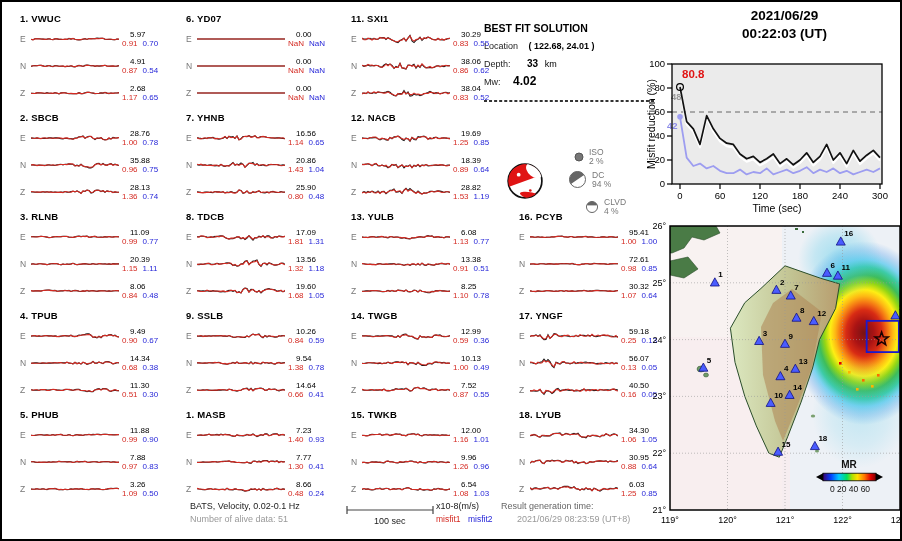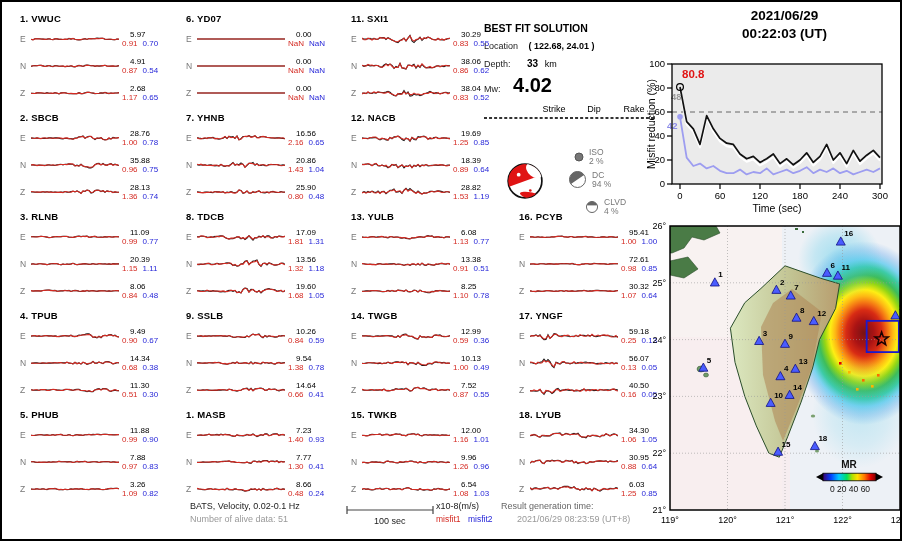--- a/index.html
+++ b/index.html
@@ -17,21 +17,21 @@
   .amp{display:block;color:#000;padding-left:8px;}
   .m1{color:#d42a22;}
   .m2{color:#2626d8;margin-left:5px;}
   
   .solution{position:absolute;left:482px;top:20px;width:178px;height:200px;font-size:9px;}
   .sol-title{position:absolute;left:0;top:0;font-weight:bold;font-size:10.5px;}
   .sol-row{position:absolute;left:0;white-space:nowrap;}
   .lbl{color:#222;}
   .sol-loc{top:19px}.sol-dep{top:36px}.sol-mw{top:52px}
   .bold{font-weight:bold;}
-  .mwv{font-size:20px;font-weight:bold;margin-left:10px;}
+  .mwv{font-size:12px;font-weight:bold;margin-left:10px;}
   .depv{font-size:10px;font-weight:bold;margin-left:14px;}
   .sol-table{position:absolute;left:0;top:78px;width:170px;font-size:9px;}
   .tr{display:flex;height:17px;align-items:center;}
   .tc0{width:50px;}.tc{width:40px;text-align:center;}
   .dash{border-top:1.3px dashed #333;height:0;}
   .bb{position:absolute;left:22px;top:140px;}
   .decomp{position:absolute;left:84px;top:124px;width:90px;}
   .ditem{position:absolute;display:flex;align-items:center;color:#777;font-size:8.5px;line-height:9px;}
   .d0{top:2px;left:6px}.d1{top:24px;left:0px}.d2{top:52px;left:17px}
   .dlabel{margin-left:5px;}
@@ -182,21 +182,21 @@
             <path d="M0,12.7 L2,12.7 L4,13.0 L6,13.3 L8,13.1 L10,13.4 L12,13.1 L14,13.0 L16,13.3 L18,13.0 L20,13.3 L22,12.8 L24,13.0 L26,12.9 L28,12.4 L30,12.8 L32,12.7 L34,12.7 L36,13.0 L38,12.9 L40,13.0 L42,13.4 L44,13.0 L46,12.4 L48,12.9 L50,12.8 L52,12.7 L54,12.4 L56,13.0 L58,13.4 L60,13.0 L62,12.7 L64,12.7 L66,13.0 L68,13.5 L70,12.9 L72,12.8 L74,12.7 L76,12.7 L78,12.7 L80,13.4 L82,13.0 L84,12.9 L86,13.4 L88,13.1" fill="none" stroke="#d42a22" stroke-width="1.1"></path>
           </svg>
           <span class="nums"><span class="amp">7.88</span><span><span class="m1">0.97</span><span class="m2">0.83</span></span></span>
         </div>
         <div class="chrow">
           <span class="ch">Z</span>
           <svg width="88" height="26" class="wave">
             <path d="M0,13.1 L2,13.3 L4,13.1 L6,12.7 L8,13.2 L10,13.1 L12,12.7 L14,13.3 L16,13.6 L18,12.7 L20,12.5 L22,12.7 L24,12.4 L26,13.2 L28,13.7 L30,13.6 L32,13.7 L34,13.3 L36,13.6 L38,13.5 L40,12.9 L42,13.3 L44,12.7 L46,12.9 L48,13.2 L50,12.6 L52,13.1 L54,13.5 L56,13.5 L58,13.8 L60,13.0 L62,12.8 L64,13.1 L66,12.7 L68,12.9 L70,13.5 L72,13.7 L74,13.5 L76,13.1 L78,12.6 L80,12.4 L82,12.5 L84,12.3 L86,12.3 L88,12.8" fill="none" stroke="#1a1a1a" stroke-width="1.1"></path>
             <path d="M0,13.0 L2,13.2 L4,13.1 L6,12.8 L8,13.3 L10,13.2 L12,12.8 L14,13.3 L16,13.3 L18,12.9 L20,12.6 L22,12.7 L24,12.6 L26,13.0 L28,13.6 L30,13.3 L32,13.7 L34,13.2 L36,13.5 L38,13.3 L40,13.0 L42,13.4 L44,12.8 L46,12.9 L48,13.1 L50,12.5 L52,13.1 L54,13.5 L56,13.2 L58,13.5 L60,12.9 L62,12.9 L64,13.2 L66,12.7 L68,13.1 L70,13.5 L72,13.5 L74,13.4 L76,13.0 L78,12.6 L80,12.6 L82,12.7 L84,12.5 L86,12.4 L88,12.7" fill="none" stroke="#d42a22" stroke-width="1.1"></path>
           </svg>
-          <span class="nums"><span class="amp">3.26</span><span><span class="m1">1.09</span><span class="m2">0.82</span></span></span>
+          <span class="nums"><span class="amp">3.26</span><span><span class="m1">1.09</span><span class="m2">0.50</span></span></span>
         </div>
       </div>
     </div>
   <div class="col" id="col2">
       <div class="station">
       <div class="st-head">6.  YD07</div>
     <div class="chrow">
           <span class="ch">E</span>
           <svg width="88" height="26" class="wave">
             <path d="M0,13.0 L2,13.0 L4,13.0 L6,13.0 L8,13.0 L10,13.0 L12,13.0 L14,13.0 L16,13.0 L18,13.0 L20,13.0 L22,13.0 L24,13.0 L26,13.0 L28,13.0 L30,13.0 L32,13.0 L34,13.0 L36,13.0 L38,13.0 L40,13.0 L42,13.0 L44,13.0 L46,13.0 L48,13.0 L50,13.0 L52,13.0 L54,13.0 L56,13.0 L58,13.0 L60,13.0 L62,13.0 L64,13.0 L66,13.0 L68,13.0 L70,13.0 L72,13.0 L74,13.0 L76,13.0 L78,13.0 L80,13.0 L82,13.0 L84,13.0 L86,13.0 L88,13.0" fill="none" stroke="#1a1a1a" stroke-width="1.1"></path>
@@ -222,21 +222,21 @@
         </div>
       </div>
       <div class="station">
       <div class="st-head">7.  YHNB</div>
     <div class="chrow">
           <span class="ch">E</span>
           <svg width="88" height="26" class="wave">
             <path d="M0,12.7 L2,13.1 L4,13.4 L6,13.6 L8,13.3 L10,13.1 L12,12.7 L14,12.9 L16,12.4 L18,13.4 L20,13.7 L22,14.2 L24,13.8 L26,13.3 L28,11.8 L30,13.4 L32,11.4 L34,12.1 L36,11.5 L38,13.4 L40,11.0 L42,14.8 L44,13.7 L46,11.5 L48,11.5 L50,11.8 L52,10.7 L54,11.7 L56,11.5 L58,10.8 L60,12.7 L62,12.2 L64,11.6 L66,11.5 L68,11.8 L70,12.3 L72,12.5 L74,13.0 L76,13.0 L78,13.1 L80,12.8 L82,12.9 L84,13.3 L86,13.4 L88,13.6" fill="none" stroke="#1a1a1a" stroke-width="1.1"></path>
             <path d="M0,12.8 L2,13.7 L4,13.9 L6,13.2 L8,12.8 L10,13.6 L12,12.5 L14,12.7 L16,12.7 L18,13.8 L20,13.4 L22,13.8 L24,13.5 L26,12.9 L28,11.4 L30,13.5 L32,11.2 L34,12.7 L36,12.3 L38,13.0 L40,11.2 L42,14.8 L44,14.0 L46,12.1 L48,11.2 L50,11.4 L52,10.8 L54,12.3 L56,11.9 L58,10.7 L60,12.7 L62,12.9 L64,11.7 L66,11.4 L68,11.9 L70,12.5 L72,12.6 L74,12.8 L76,12.9 L78,13.0 L80,13.3 L82,12.9 L84,13.0 L86,12.8 L88,13.8" fill="none" stroke="#d42a22" stroke-width="1.1"></path>
           </svg>
-          <span class="nums"><span class="amp">16.56</span><span><span class="m1">2.16</span><span class="m2">0.65</span></span></span>
+          <span class="nums"><span class="amp">16.56</span><span><span class="m1">1.14</span><span class="m2">0.65</span></span></span>
         </div>
         <div class="chrow">
           <span class="ch">N</span>
           <svg width="88" height="26" class="wave">
             <path d="M0,12.8 L2,13.2 L4,12.6 L6,13.1 L8,12.8 L10,13.5 L12,13.0 L14,12.7 L16,13.4 L18,13.9 L20,13.4 L22,13.8 L24,12.4 L26,13.9 L28,14.4 L30,13.5 L32,13.8 L34,12.2 L36,10.5 L38,13.2 L40,12.0 L42,12.7 L44,10.9 L46,12.3 L48,15.1 L50,13.4 L52,11.3 L54,11.4 L56,10.4 L58,13.2 L60,11.8 L62,13.4 L64,13.4 L66,12.7 L68,13.6 L70,13.6 L72,12.6 L74,12.8 L76,12.5 L78,12.5 L80,12.5 L82,13.1 L84,13.3 L86,12.9 L88,13.3" fill="none" stroke="#1a1a1a" stroke-width="1.1"></path>
             <path d="M0,12.3 L2,12.8 L4,12.2 L6,13.3 L8,12.9 L10,13.5 L12,13.2 L14,13.4 L16,13.6 L18,13.1 L20,13.2 L22,14.1 L24,12.5 L26,13.5 L28,14.1 L30,13.5 L32,14.1 L34,12.6 L36,10.9 L38,12.9 L40,12.4 L42,13.4 L44,12.0 L46,12.3 L48,15.3 L50,12.8 L52,11.4 L54,11.4 L56,11.7 L58,12.6 L60,12.1 L62,13.7 L64,12.8 L66,12.7 L68,13.1 L70,13.7 L72,12.7 L74,12.2 L76,12.7 L78,12.8 L80,12.6 L82,13.0 L84,13.8 L86,13.5 L88,13.1" fill="none" stroke="#d42a22" stroke-width="1.1"></path>
           </svg>
           <span class="nums"><span class="amp">20.86</span><span><span class="m1">1.43</span><span class="m2">1.04</span></span></span>
         </div>
         <div class="chrow">
@@ -560,26 +560,20 @@
     <div class="sol-row sol-dep">
       <span class="lbl">Depth:</span>
       <span class="depv">33</span>
       <span style="margin-left:4px">km</span>
     </div>
     <div class="sol-row sol-mw">
       <span class="lbl">Mw:</span>
       <span class="mwv">4.02</span>
     </div>
     <div class="sol-table">
-      <div class="tr">
-        <span class="tc0"></span>
-        <span class="tc">Strike</span>
-        <span class="tc">Dip</span>
-        <span class="tc">Rake</span>
-      </div>
       <div class="dash"></div>
       <div class="dash"></div>
     </div>
     <div class="bb">
       <svg width="38" height="38" viewBox="0 0 36 36">
         <defs>
             <clipPath id="bbclip">
               <circle cx="18" cy="18" r="16"></circle>
             </clipPath>
           </defs>

